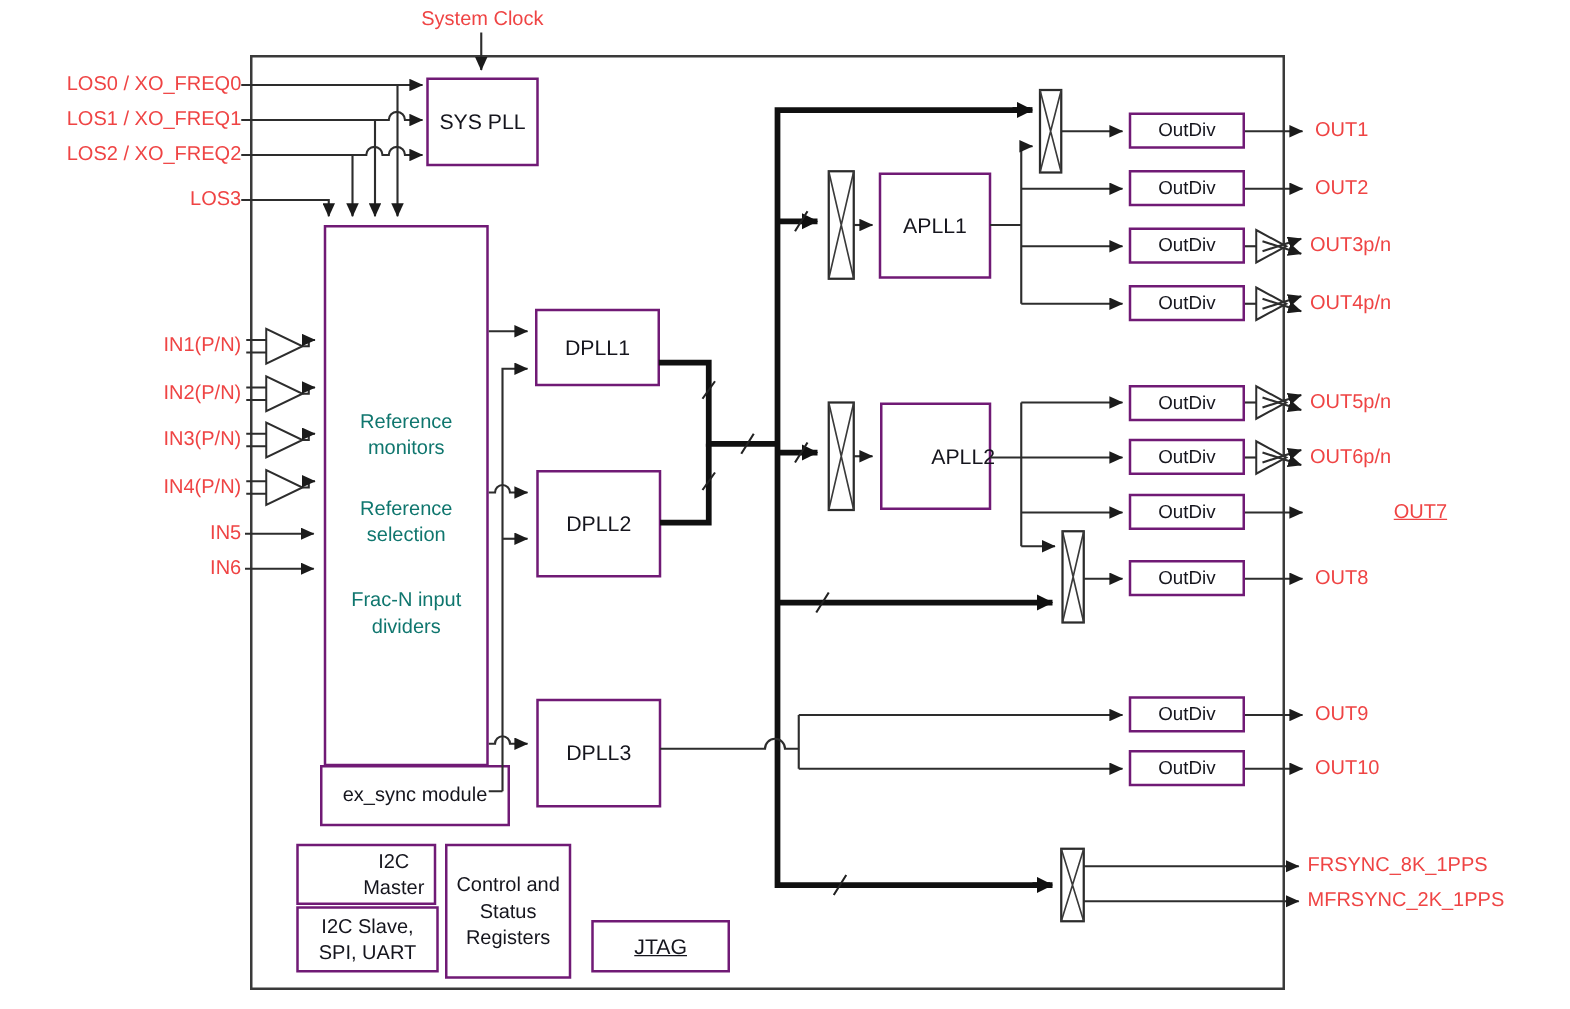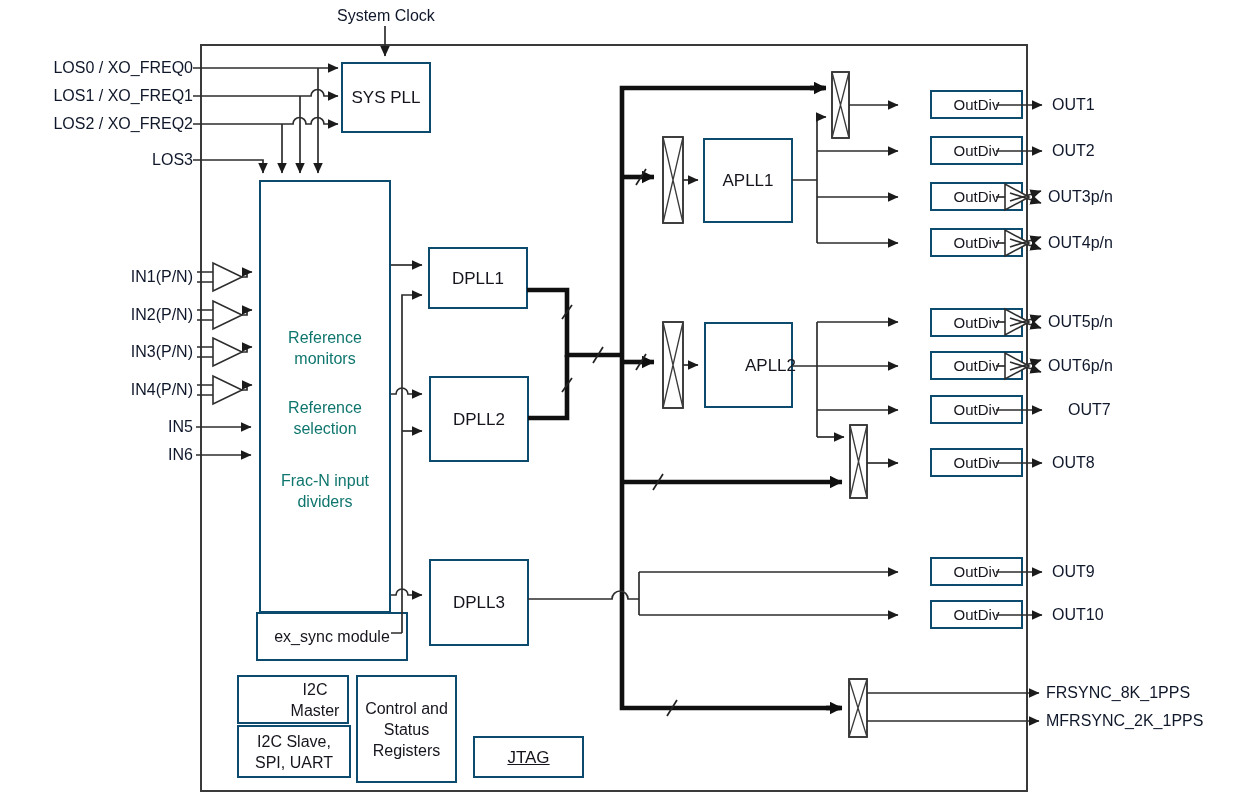--- a/index.html
+++ b/index.html
@@ -1,24 +1,24 @@
 <!DOCTYPE html>
 <html><head>
 <meta charset="utf-8">
 <style>
   html,body{margin:0;padding:0;background:#ffffff;}
   .stage{position:relative;width:1256px;height:807px;background:#ffffff;
          font-family:"Liberation Sans",sans-serif;color:#15151d;overflow:hidden;}
-  .box{position:absolute;box-sizing:border-box;border:2px solid #0c4a6e;background:#fff;
+  .box{position:absolute;box-sizing:border-box;border:2px solid #701a75;background:#fff;
        display:flex;align-items:center;justify-content:center;text-align:center;
        font-size:16px;line-height:21px;white-space:pre-line;}
   .box.big{font-size:17px;}
-  .box.outdiv{font-size:15px;border-width:2px;margin-left:27px;}
+  .box.outdiv{font-size:15px;border-width:2px;}
   .chip{position:absolute;box-sizing:border-box;border:2px solid #3a3a3a;background:transparent;}
-  .plabel{position:absolute;font-size:16px;line-height:18px;white-space:nowrap;color:#0f172a;}
+  .plabel{position:absolute;font-size:16px;line-height:18px;white-space:nowrap;color:#ef4444;}
   .r{text-align:right;}
   .reftext{position:absolute;width:132px;text-align:center;font-size:16px;line-height:21px;
            white-space:pre-line;color:#0f766e;}
   svg.wires{position:absolute;left:0;top:0;pointer-events:none;}
   .w{stroke:#2d2d2d;stroke-width:1.7;fill:none;}
   .wt{stroke:#101010;stroke-width:4.6;fill:none;}
   .sl{stroke:#222;stroke-width:1.7;fill:none;}
   .mx{fill:#fff;stroke:#2b2b2b;stroke-width:1.8;}
   .mxl{stroke:#3a3a3a;stroke-width:1.3;fill:none;}
   .tri{fill:#fff;stroke:#2d2d2d;stroke-width:1.6;}
@@ -80,21 +80,21 @@
 Status
 Registers</div>
   <div class="box big" style="left:473px;top:736px;width:111px;height:42px;text-decoration:underline;">JTAG</div>
 
   <div class="plabel" style="left:1052px;top:96px;">OUT1</div>
   <div class="plabel" style="left:1052px;top:142px;">OUT2</div>
   <div class="plabel" style="left:1048px;top:188px;">OUT3p/n</div>
   <div class="plabel" style="left:1048px;top:234px;">OUT4p/n</div>
   <div class="plabel" style="left:1048px;top:313px;">OUT5p/n</div>
   <div class="plabel" style="left:1048px;top:357px;">OUT6p/n</div>
-  <div class="plabel" style="left:1068px;top:401px;">OUT7</div>
+  <div class="plabel" style="left:1115px;top:401px;text-decoration:underline;">OUT7</div>
   <div class="plabel" style="left:1052px;top:454px;">OUT8</div>
   <div class="plabel" style="left:1052px;top:563px;">OUT9</div>
   <div class="plabel" style="left:1052px;top:606px;text-align:right;">OUT10</div>
   <div class="plabel" style="left:1046px;top:684px;">FRSYNC_8K_1PPS</div>
   <div class="plabel" style="left:1046px;top:712px;">MFRSYNC_2K_1PPS</div>
 
   <svg class="wires" width="1256" height="807" viewBox="0 0 1256 807">
     <defs>
       <marker id="ar" markerUnits="userSpaceOnUse" markerWidth="12" markerHeight="10" refX="10.5" refY="5" orient="auto">
         <path d="M0,0 L11,5 L0,10 Z" fill="#1b1b1b"></path>

